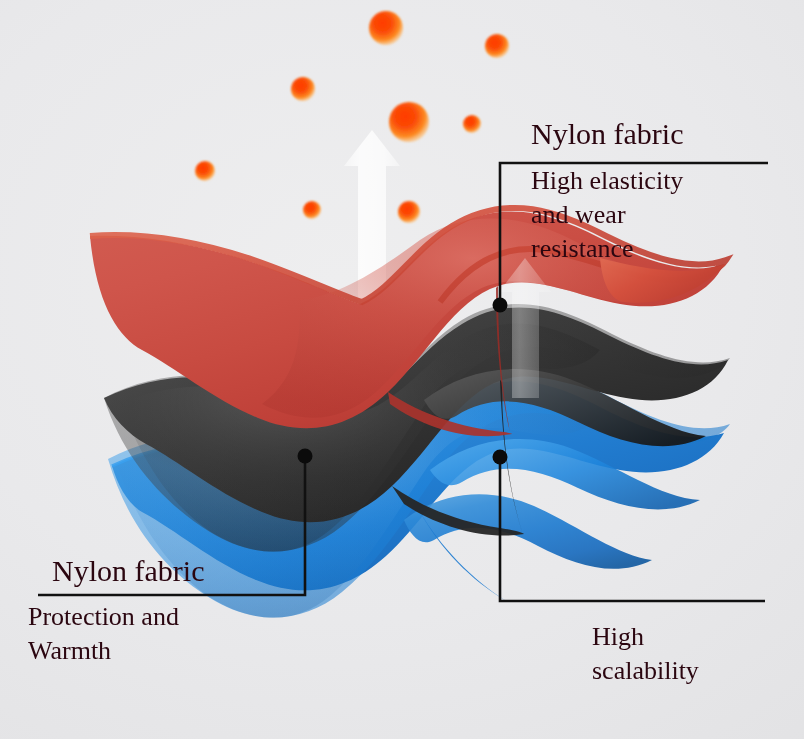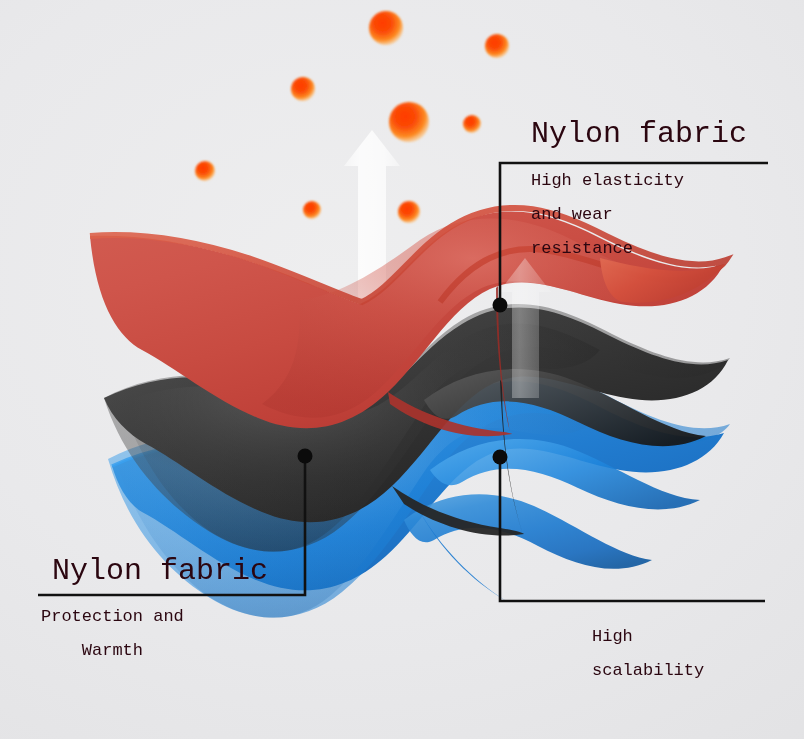--- a/index.html
+++ b/index.html
@@ -18,41 +18,41 @@
   #art {
     position: absolute;
     left: 0;
     top: 0;
     width: 804px;
     height: 739px;
   }
   .callout-text {
     position: absolute;
     color: #2b0610;
-    font-family: Liberation Mono, monospace;
+    font-family: Liberation Serif, serif;
     white-space: pre-line;
   }
   .callout-title {
     font-size: 30px;
     line-height: 34px;
     letter-spacing: 0px;
   }
   .callout-desc {
-    font-size: 17px;
+    font-size: 26px;
     line-height: 34px;
     letter-spacing: 0px;
   }
 
   
   #cal-tr-title { left: 531px; top: 117px; }
   #cal-tr-desc  { left: 531px; top: 164px; }
 
   
   #cal-bl-title { left: 52px;  top: 554px; }
-  #cal-bl-desc  { left: 41px;  top: 600px; text-align: center; }
+  #cal-bl-desc  { left: 28px;  top: 600px; }
 
   
   #cal-br-title { left: 597px; top: 557px; }
   #cal-br-desc  { left: 592px; top: 620px; }
 </style>
 </head>
 <body>
 
 <div id="stage">
 

